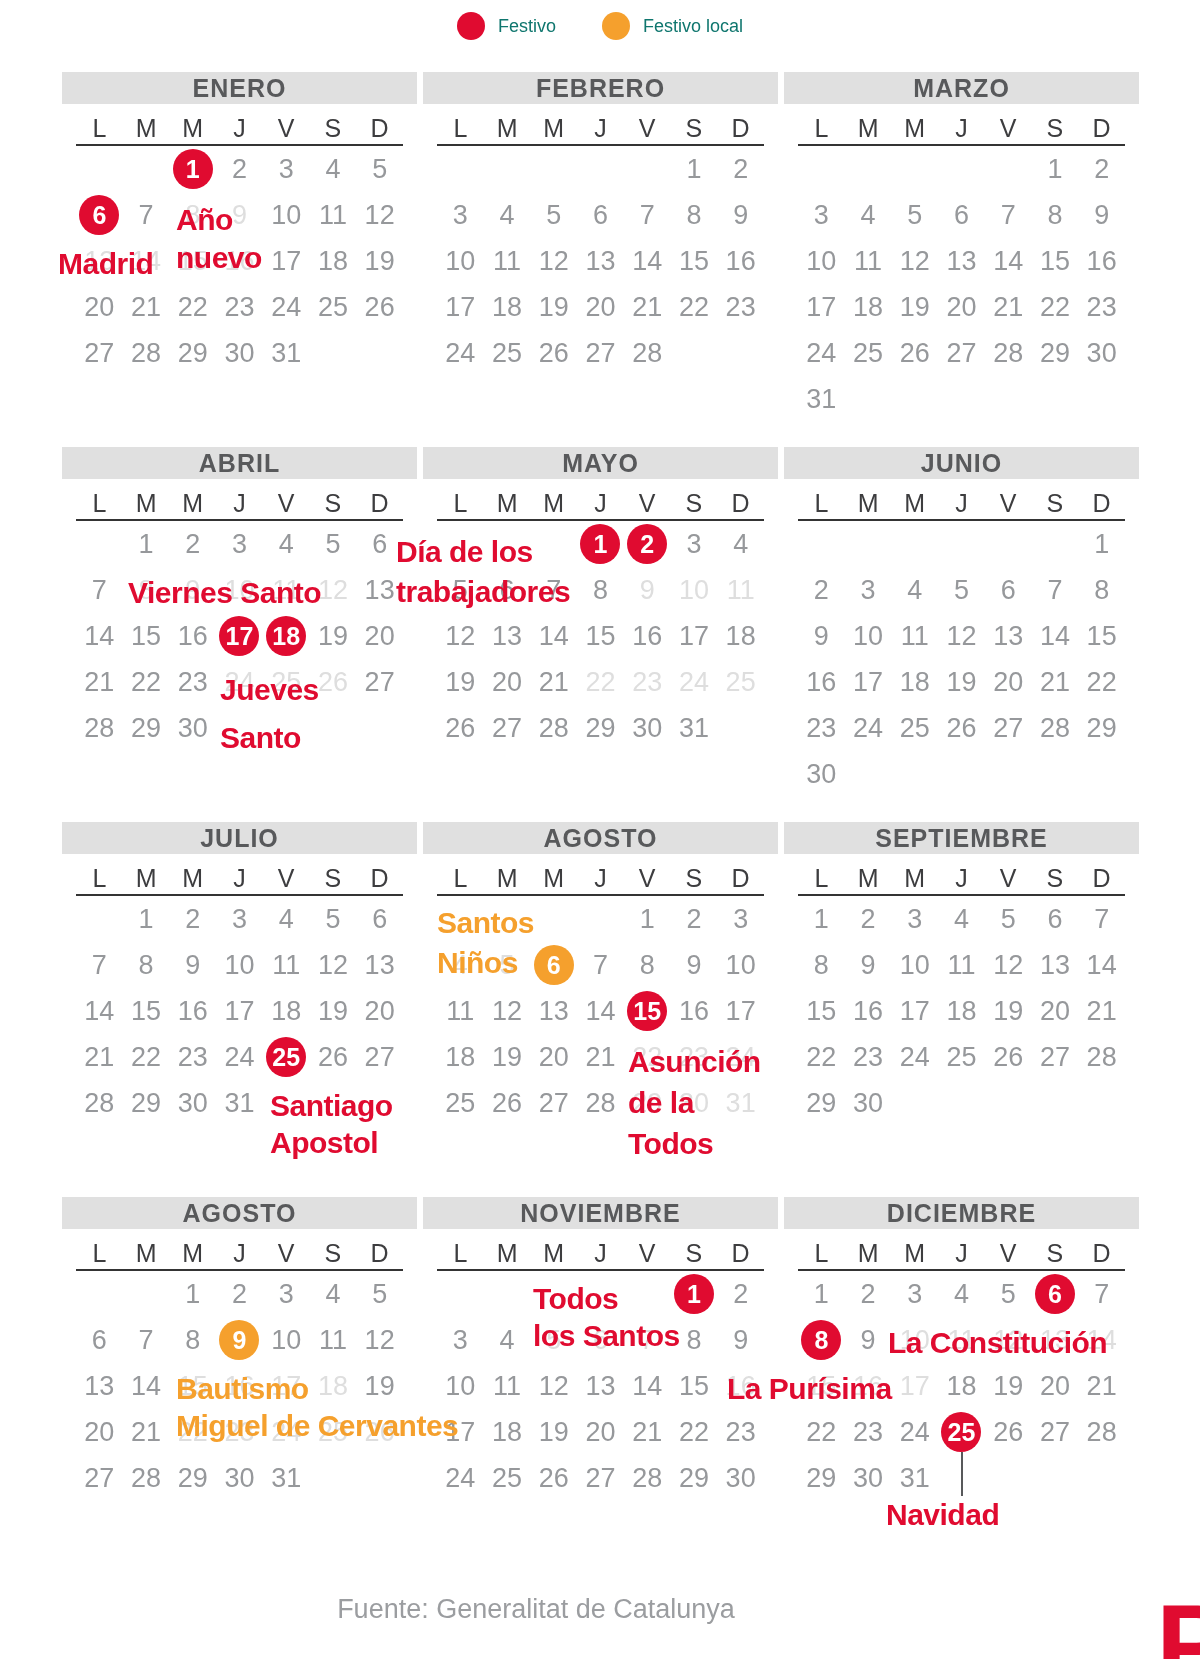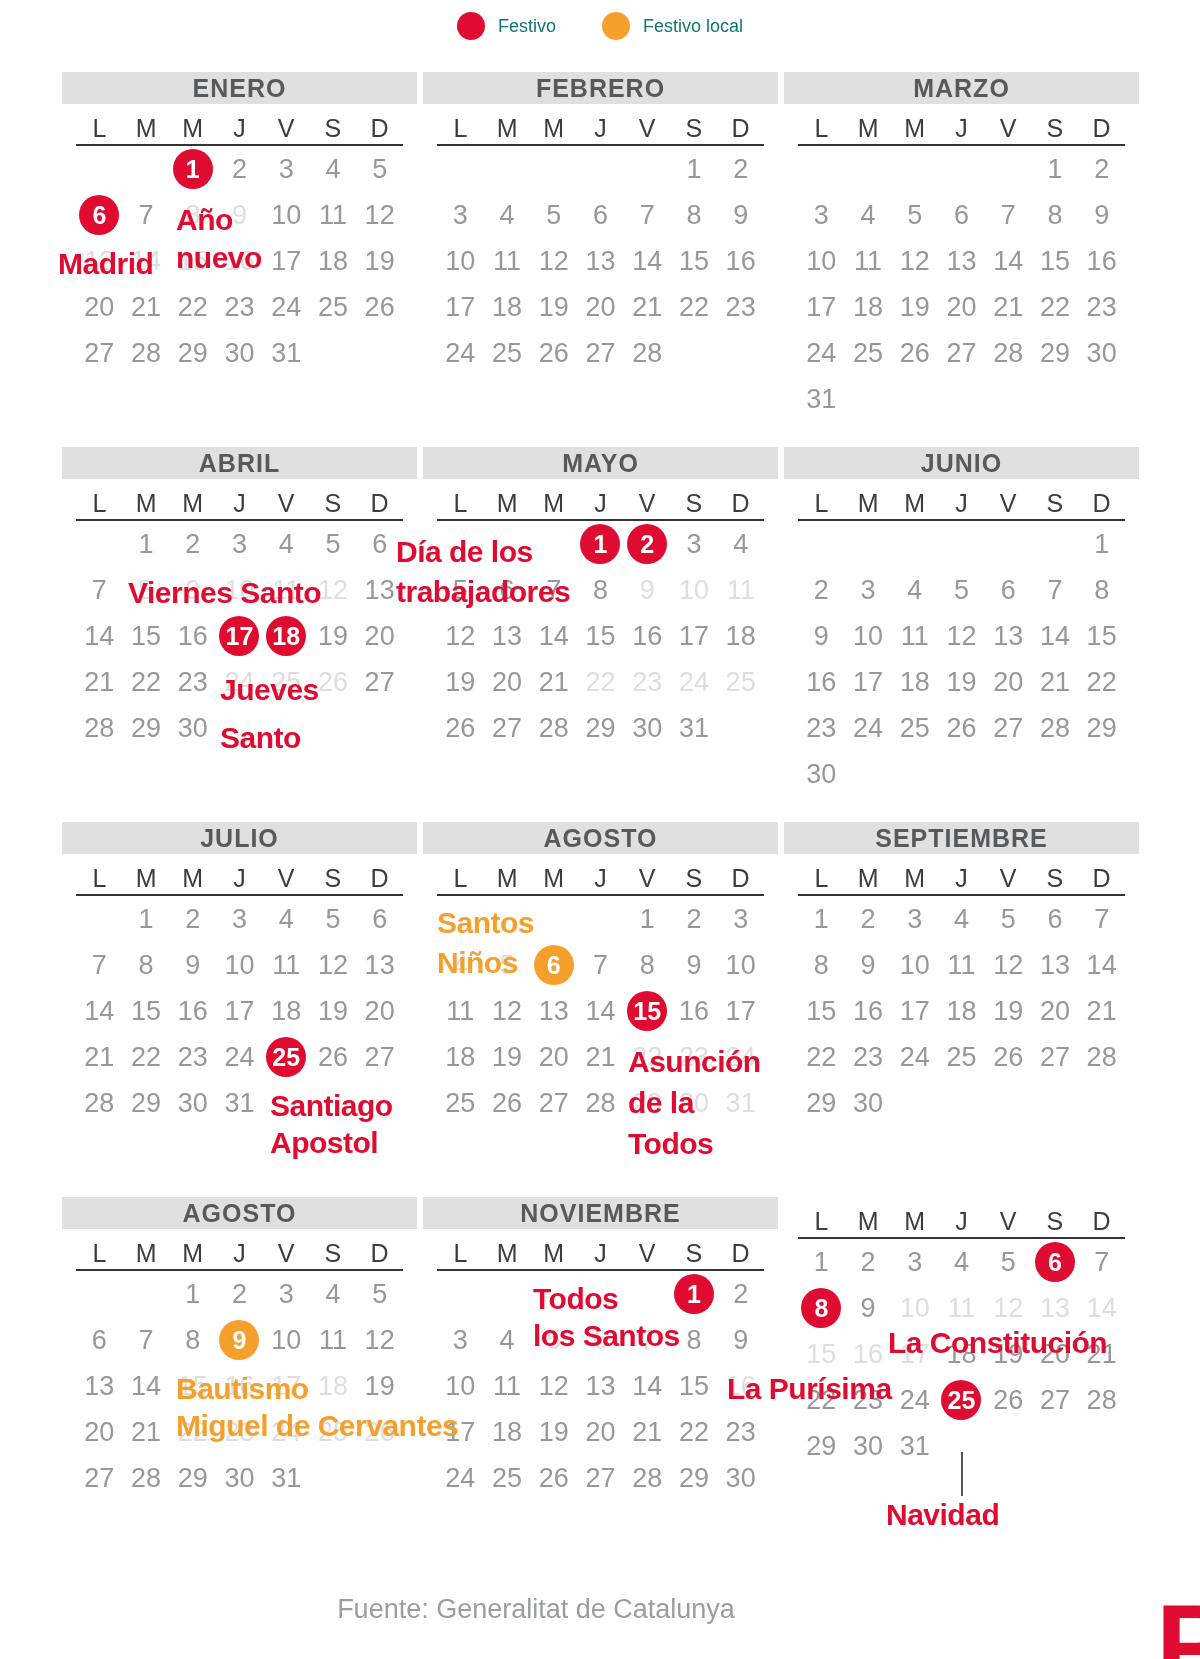--- a/index.html
+++ b/index.html
@@ -1305,20 +1305,21 @@
             <span class="daynum">29</span>
           </div>
           <div class="cell">
             <span class="daynum">30</span>
           </div>
         </div>
         <div class="hol-label red" data-label-id="todos-santos">Todos
 los Santos</div>
       </div>
       <div class="month">
+        <div class="month-header">DICIEMBRE</div>
         <div class="dow-row">
           <span>L</span>
           <span>M</span>
           <span>M</span>
           <span>J</span>
           <span>V</span>
           <span>S</span>
           <span>D</span>
         </div>
         <div class="grid">

